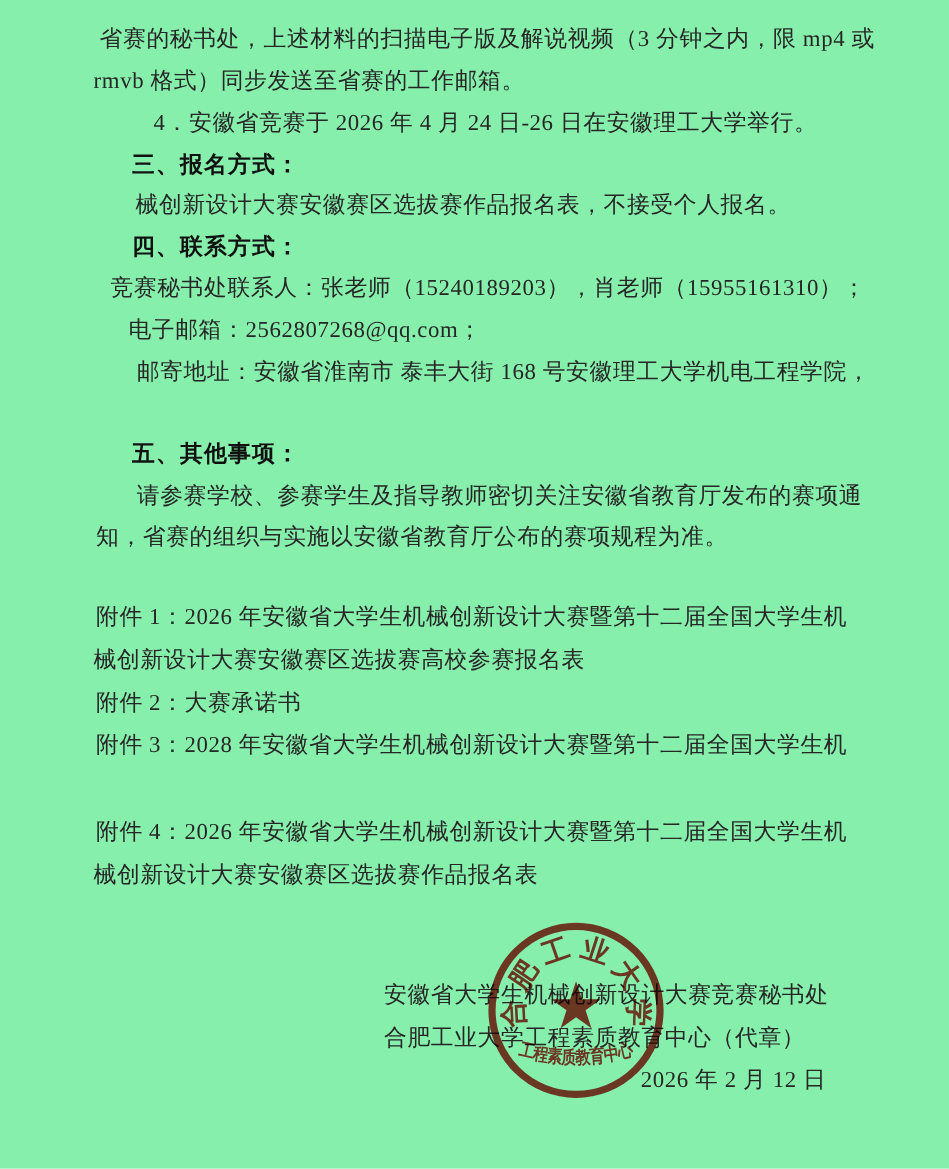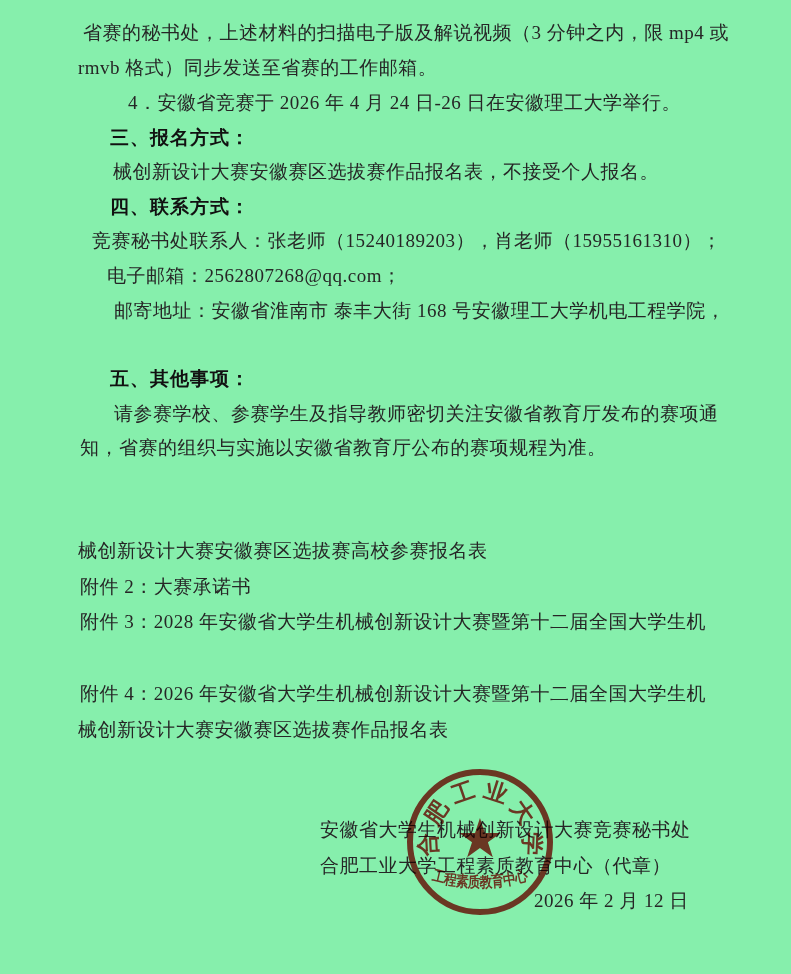--- a/index.html
+++ b/index.html
@@ -115,20 +115,21 @@
   <div class="line ln3">4．安徽省竞赛于 2026 年 4 月 24 日-26 日在安徽理工大学举行。</div>
   <div class="line ln4 heading">三、报名方式：</div>
   <div class="line ln5">械创新设计大赛安徽赛区选拔赛作品报名表，不接受个人报名。</div>
   <div class="line ln6 heading">四、联系方式：</div>
   <div class="line ln7">竞赛秘书处联系人：张老师（15240189203），肖老师（15955161310）；</div>
   <div class="line ln8">电子邮箱：2562807268@qq.com；</div>
   <div class="line ln9">邮寄地址：安徽省淮南市 泰丰大街 168 号安徽理工大学机电工程学院，</div>
   <div class="line ln11 heading">五、其他事项：</div>
   <div class="line ln12">请参赛学校、参赛学生及指导教师密切关注安徽省教育厅发布的赛项通</div>
   <div class="line ln13">知，省赛的组织与实施以安徽省教育厅公布的赛项规程为准。</div>
+  <div class="line ln14">附件 1：2026 年安徽省大学生机械创新设计大赛暨第十二届全国大学生机</div>
   <div class="line ln15">械创新设计大赛安徽赛区选拔赛高校参赛报名表</div>
   <div class="line ln16">附件 2：大赛承诺书</div>
   <div class="line ln17">附件 3：2028 年安徽省大学生机械创新设计大赛暨第十二届全国大学生机</div>
   <div class="line ln19">附件 4：2026 年安徽省大学生机械创新设计大赛暨第十二届全国大学生机</div>
   <div class="line ln20">械创新设计大赛安徽赛区选拔赛作品报名表</div>
 
   <div class="line sig2">合肥工业大学工程素质教育中心（代章）</div>
   <div class="line sig1">安徽省大学生机械创新设计大赛竞赛秘书处</div>
   <div class="line sigd">2026 年 2 月 12 日</div>
 

